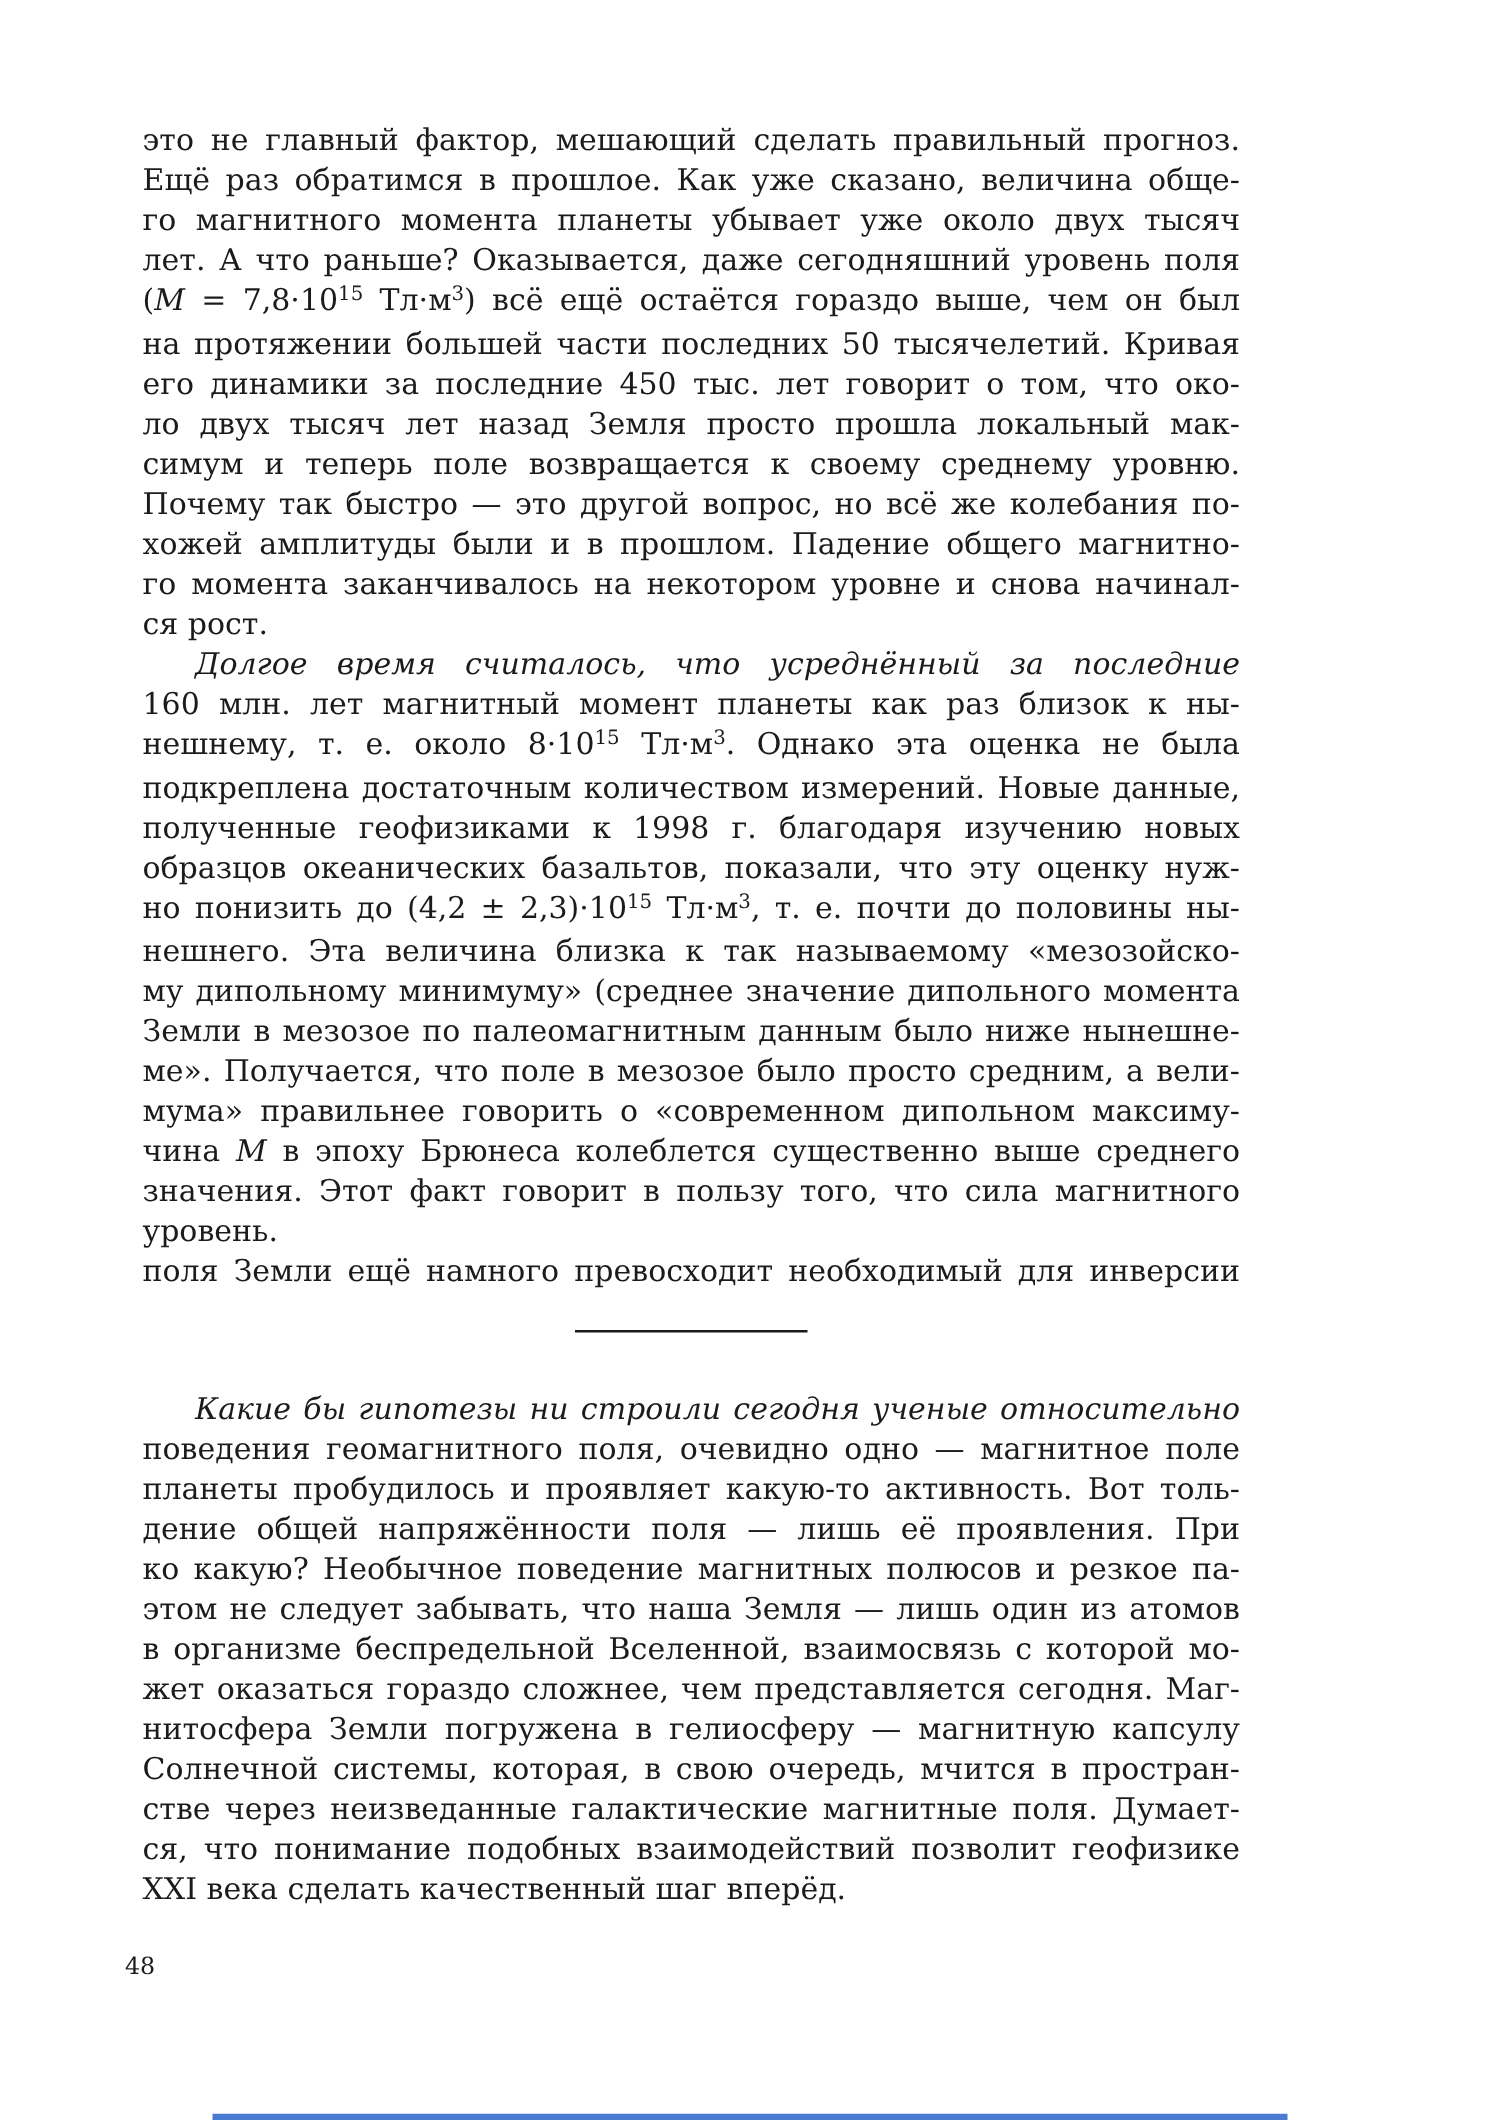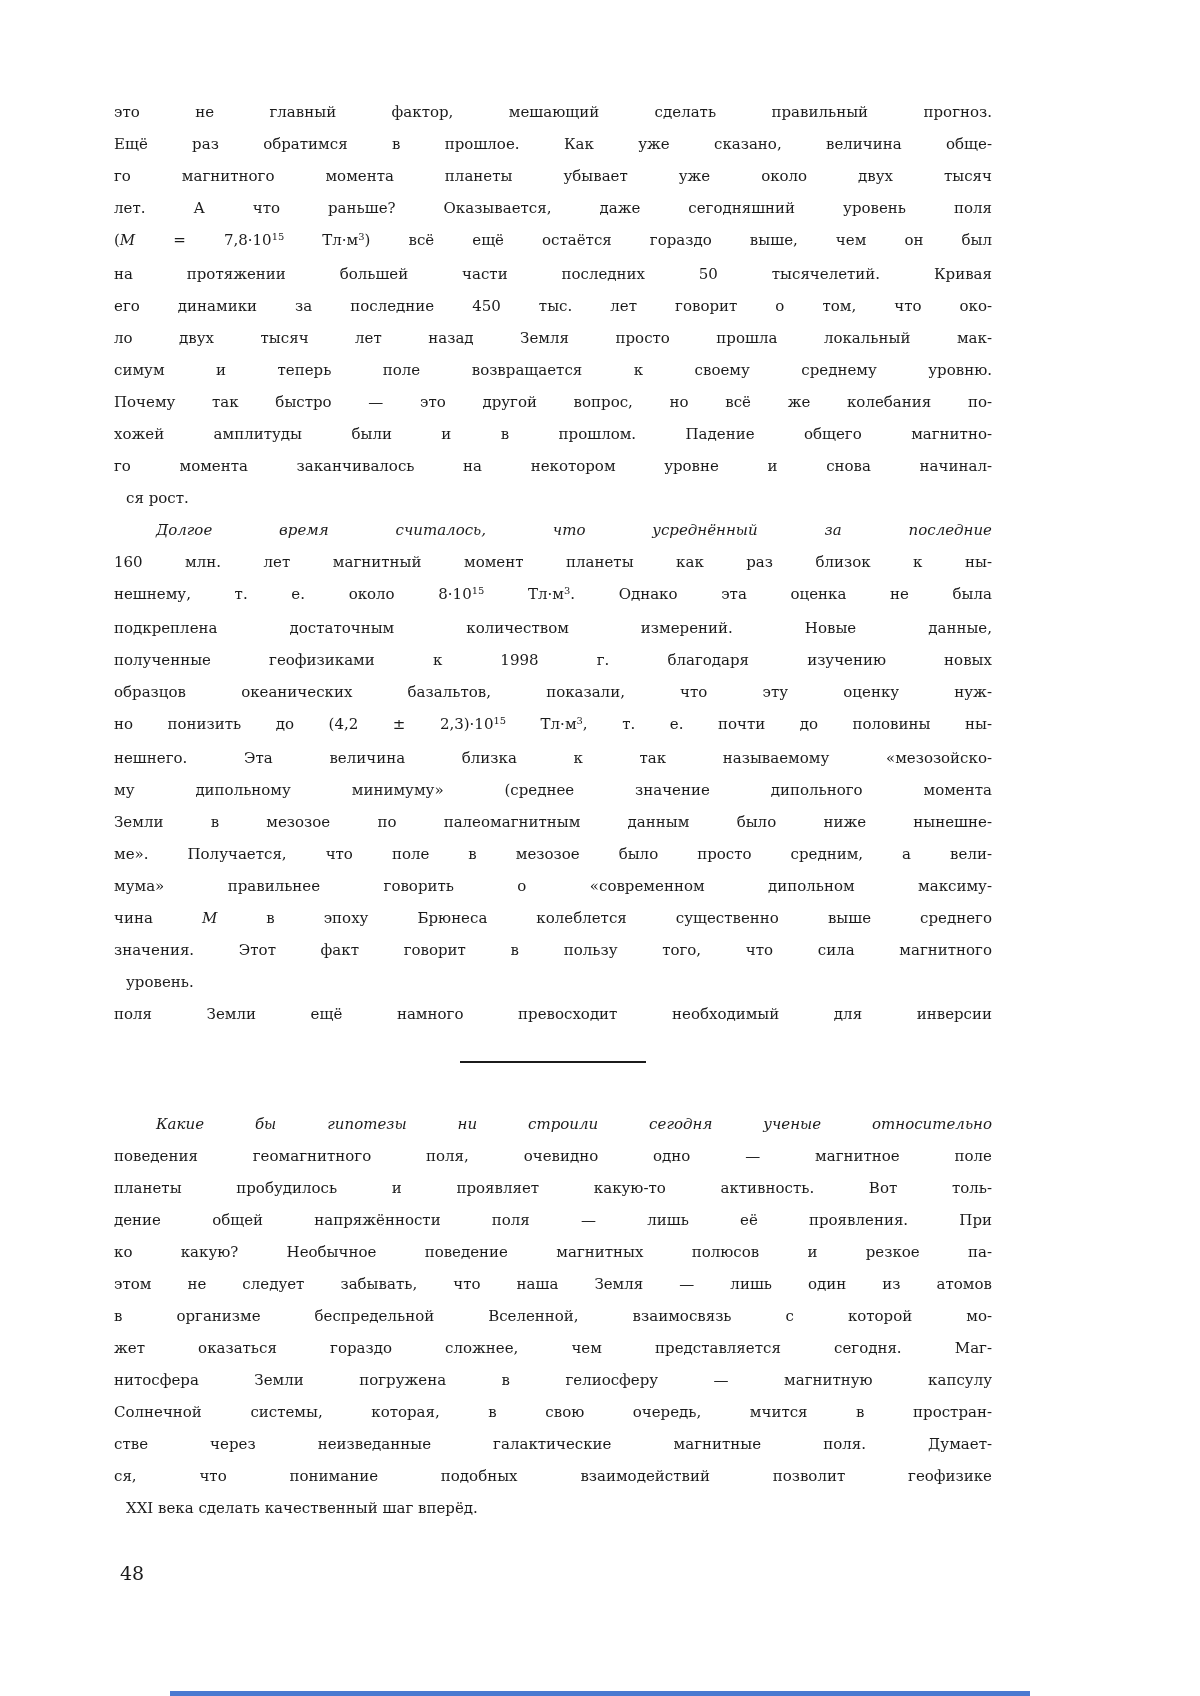--- a/index.html
+++ b/index.html
@@ -16,32 +16,31 @@
     font-family: "DejaVu Serif", "Liberation Serif", serif;
     overflow: hidden;
   }
   .text-column {
     position: absolute;
     left: 114px;
     top: 96px;
     width: 878px;
   }
   .paragraph {
-    font-size: 15px;
+    font-size: 24px;
     line-height: 32px;
     margin: 0;
   }
   .line {
     text-align: justify;
     text-align-last: justify;
     white-space: normal;
   }
   .line.last {
     text-align-last: left;
-    margin-left: 12px;
   }
   .line.first-indent {
     text-indent: 42px;
     font-style: italic;
   }
   .it {
     font-style: italic;
   }
   .sup {
     font-size: 0.66em;
@@ -50,21 +49,21 @@
     margin-top: 16px;
   }
   .separator {
     width: 186px;
     height: 2px;
     background: #1b1b1b;
     margin: 31px auto 45px auto;
   }
   .page-number {
     position: absolute;
-    left: 120px;
+    left: 100px;
     top: 1562px;
     font-size: 19px;
     color: #1b1b1b;
   }
   .bottom-bar {
     position: absolute;
     left: 170px;
     bottom: 0;
     width: 860px;
     height: 5px;

